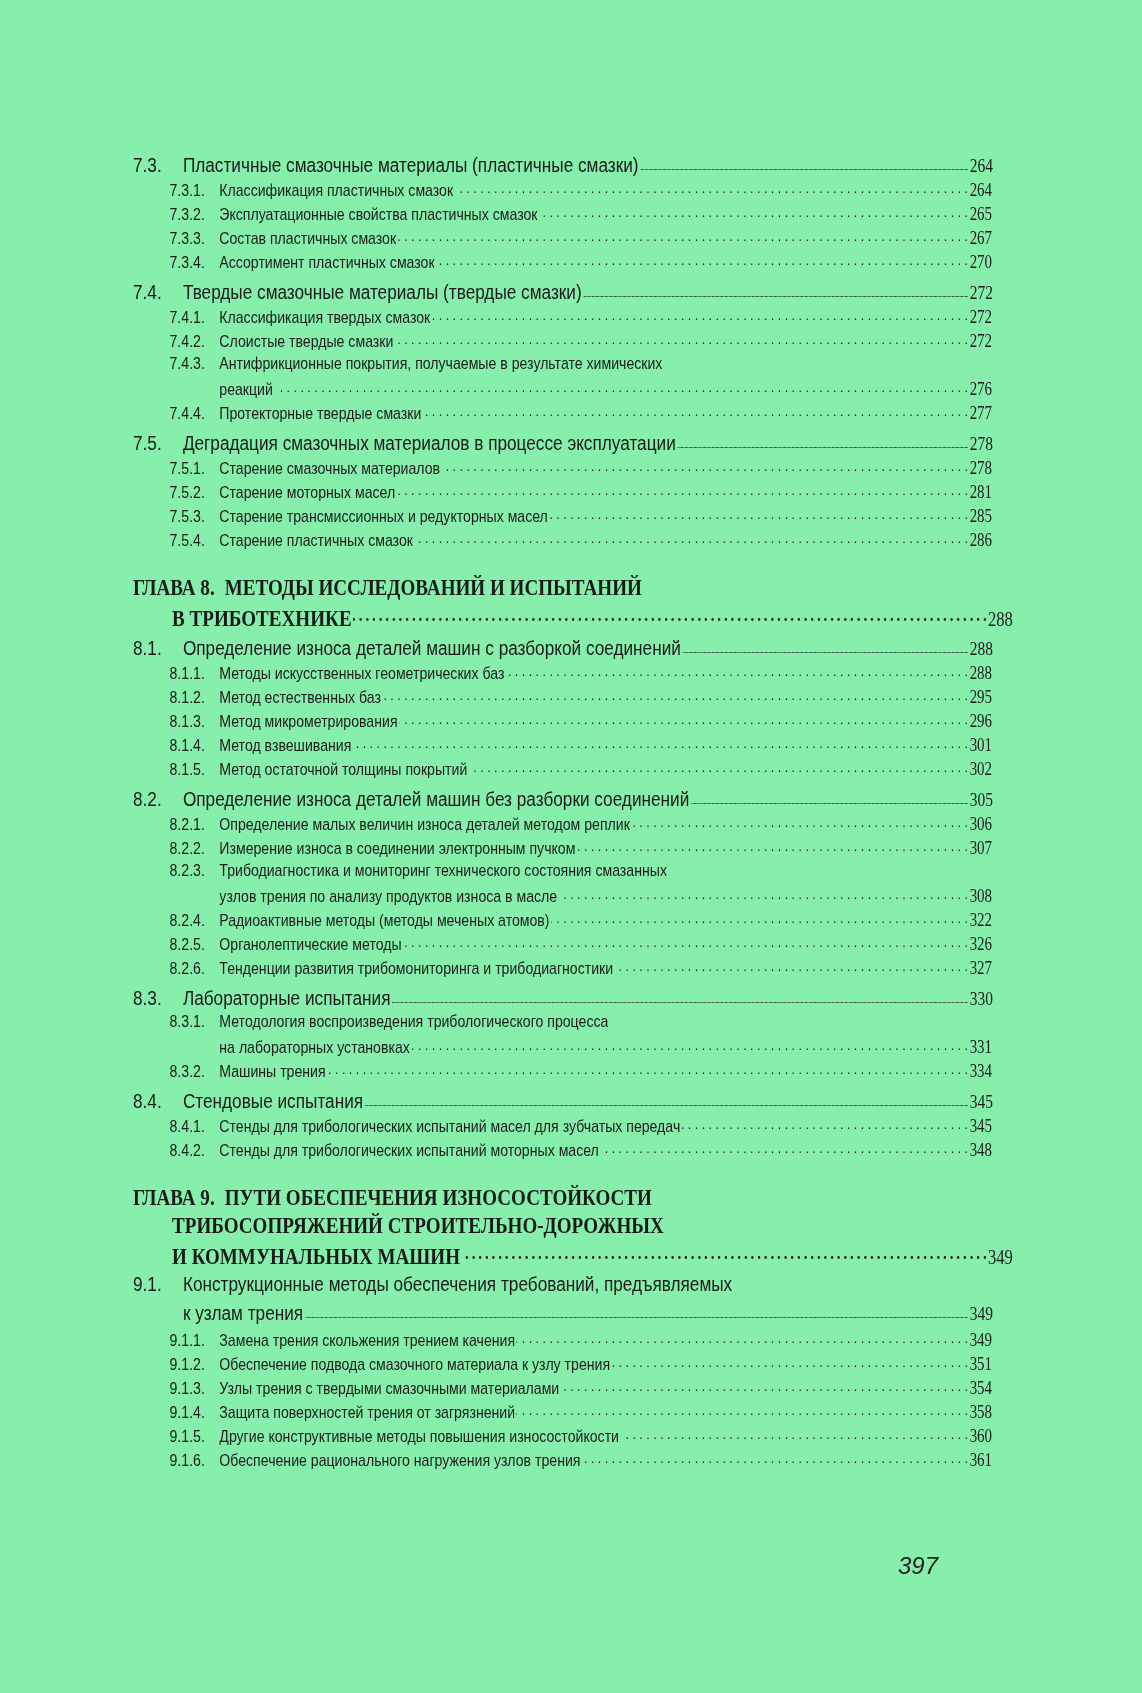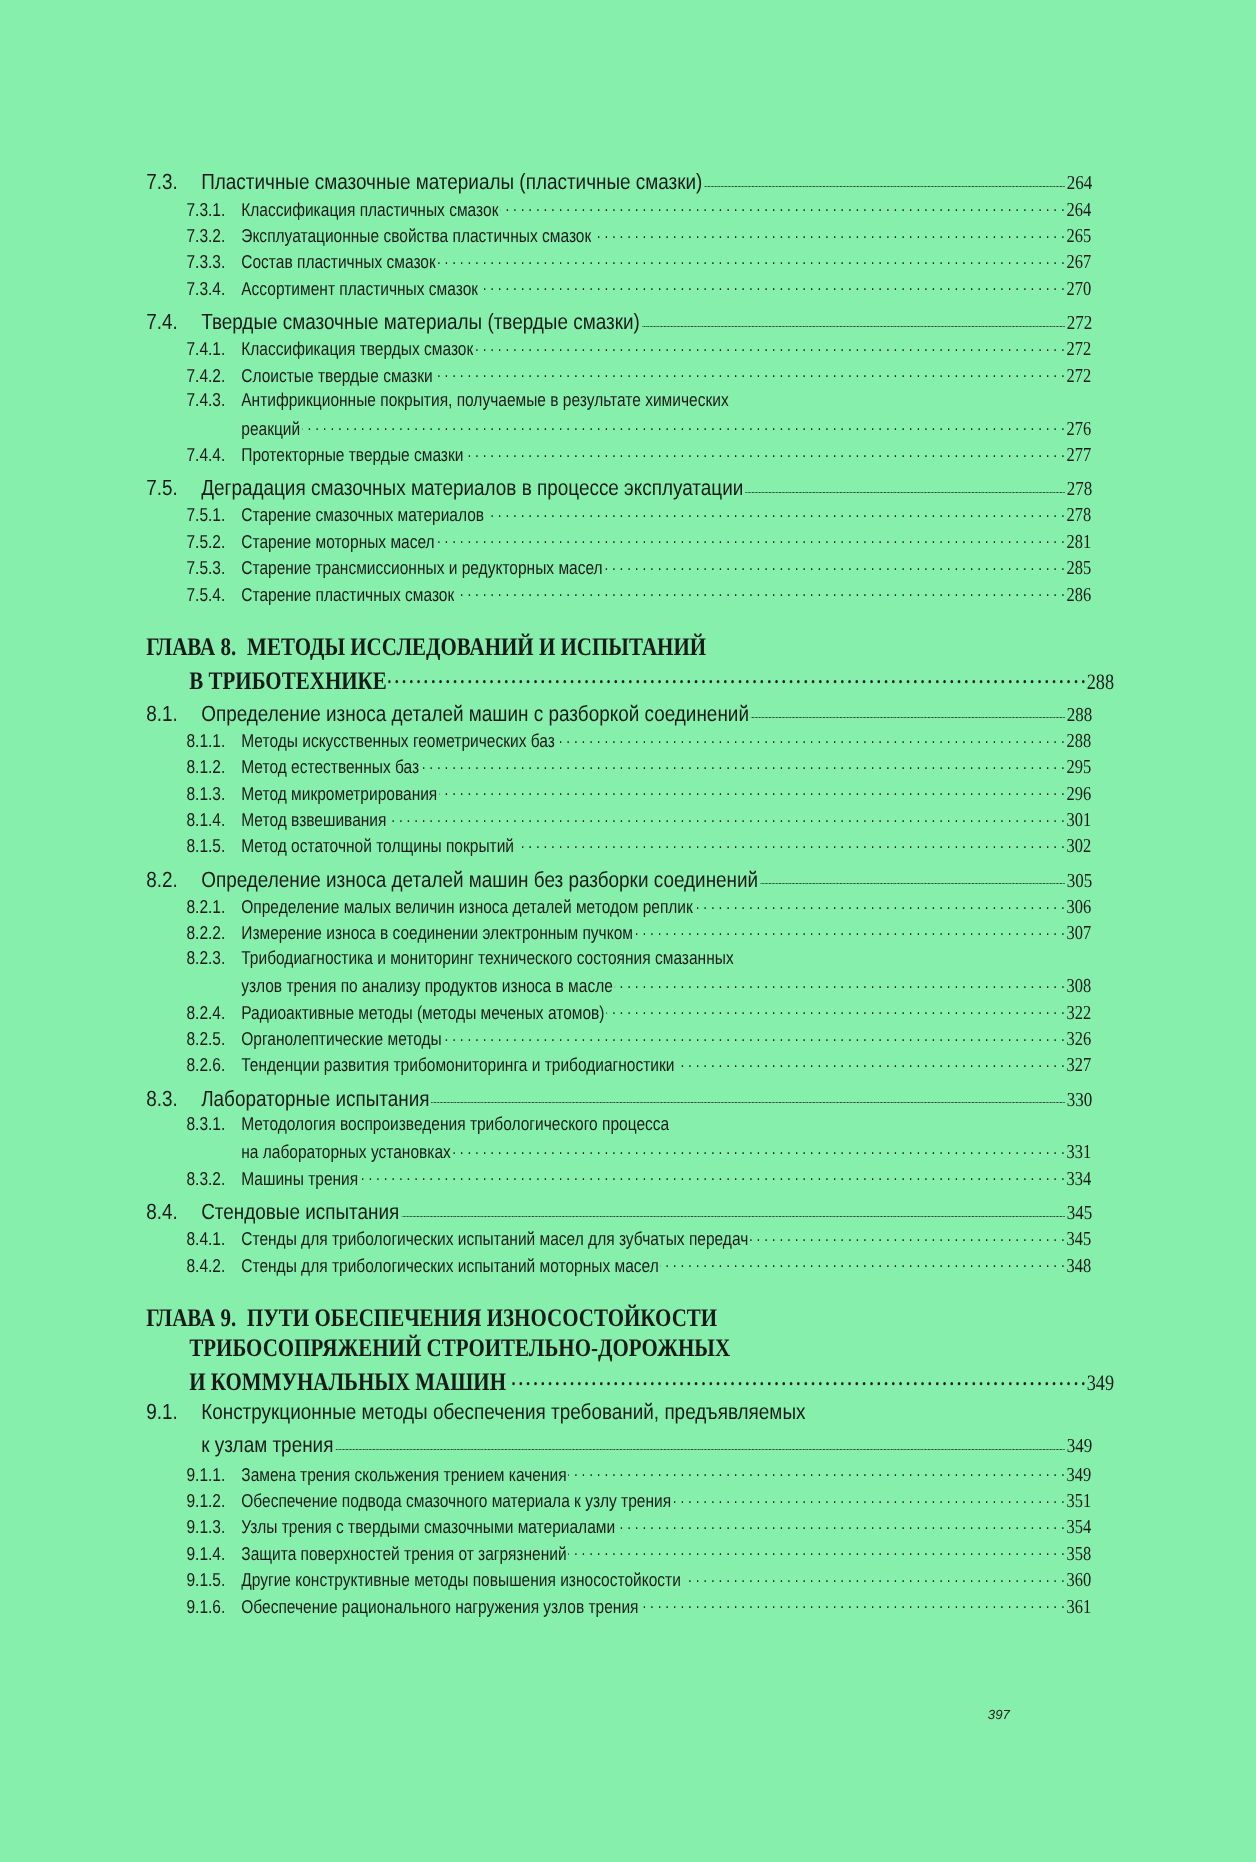--- a/index.html
+++ b/index.html
@@ -57,21 +57,21 @@
   .chap-cont {
     font-family: "Liberation Serif", serif; font-weight: bold;
     font-size: 23px; height: 28px; transform: scaleX(0.83); transform-origin: left; width: 1060px;
     padding-left: 47px; box-sizing: border-box;
   }
   .chap-cont .leader::after { font-size: 18px; letter-spacing: -0.5px; }
   .chap-cont .page-num { font-size: 20px; font-weight: normal; }
   .gap-chap { height: 22px; }
   .folio {
     position: absolute; left: 898px; top: 1552px;
-    font-family: "Liberation Sans", sans-serif; font-style: italic; font-size: 12px; color: #222;
+    font-family: "Liberation Sans", sans-serif; font-style: italic; font-size: 24px; color: #222;
   }
 </style>
 </head>
 <body>
 
 <div class="page">
   <div class="toc">
 
     <div class="row sec" style="margin-top:0">
       <span class="num">7.3.</span>

